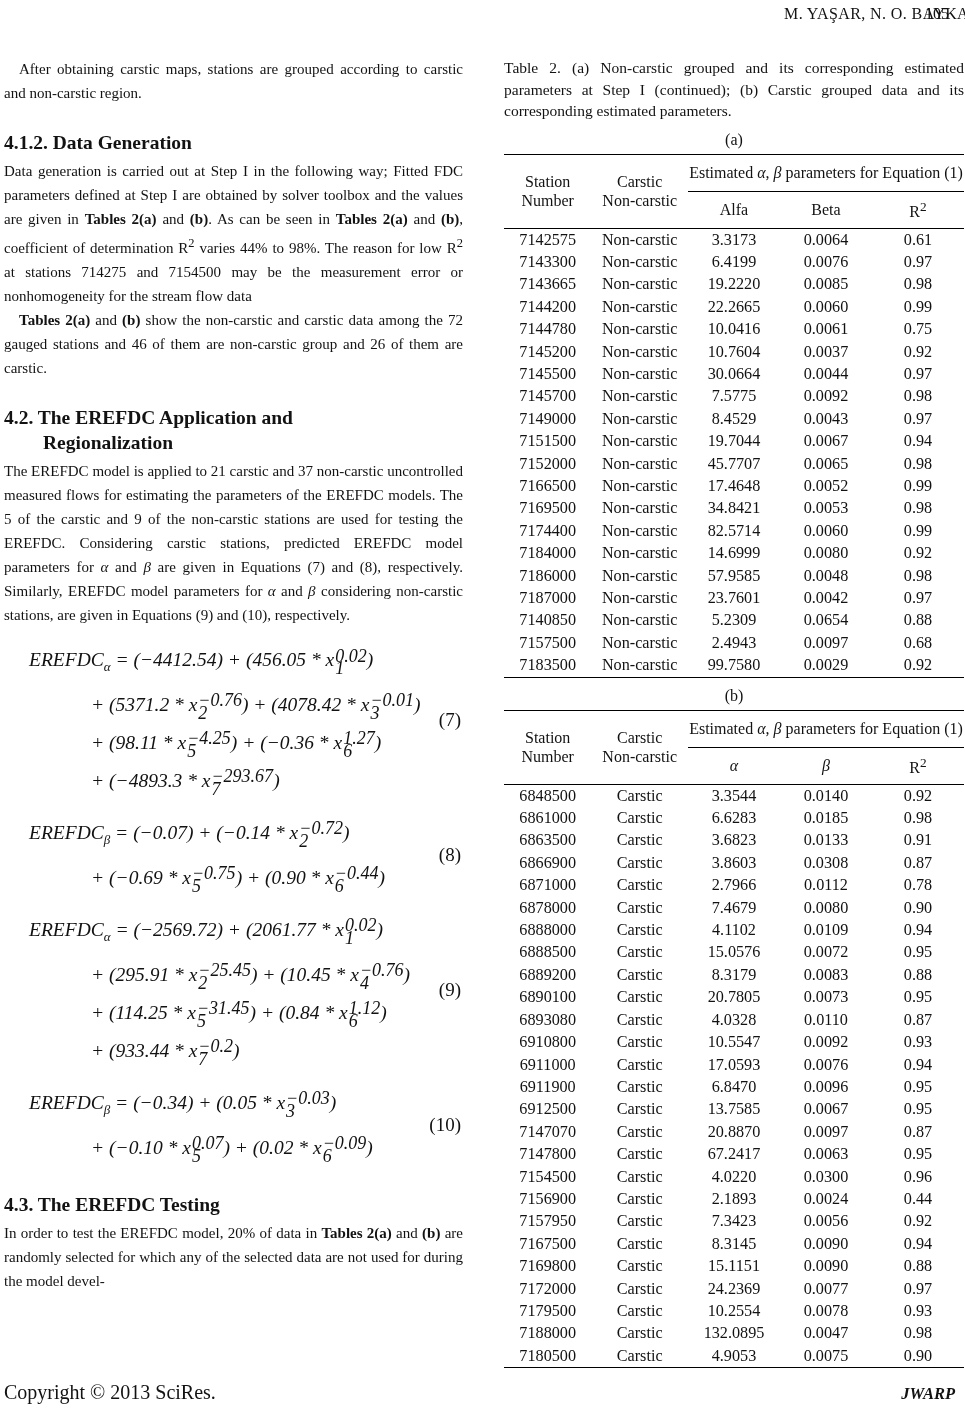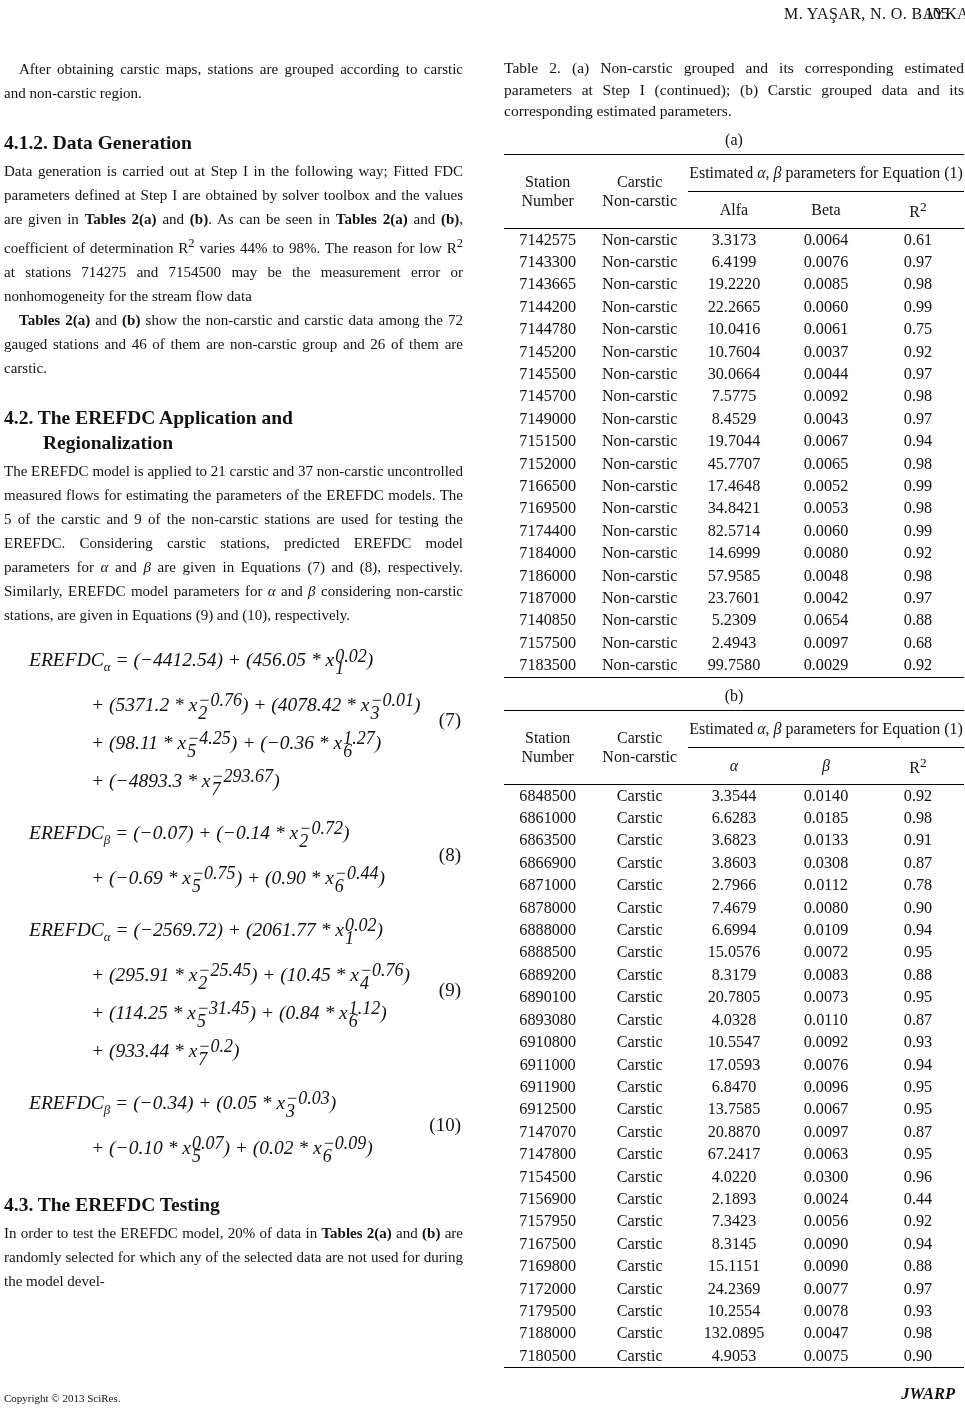--- a/index.html
+++ b/index.html
@@ -46,21 +46,21 @@
                font-size: 16px; }
   table.data thead th { font-weight: normal; border-bottom: 1px solid #000;
                vertical-align: middle; padding: 2px 0; line-height: 19px; height: 37px;
                text-align: center; font-size: 16px; }
   table.data th.pre { white-space: pre-line; }
   table.data td { text-align: center; padding: 0; height: 22.4px;
                line-height: 22.4px; font-size: 16.2px; }
   col.c1 { width: 19%; } col.c2 { width: 21%; }
   col.c3 { width: 20%; } col.c4 { width: 20%; } col.c5 { width: 20%; }
 
-  .foot-left  { position: absolute; left: 4px;  bottom: 10px; font-size: 11px; }
+  .foot-left  { position: absolute; left: 4px;  bottom: 10px; font-size: 20px; }
   .foot-right { position: absolute; right: 10px; bottom: 10px; font-size: 16.5px;
                 font-weight: bold; font-style: italic; }
 </style>
 </head>
 <body>
 
 <div>
 
   <div class="running-head">M. YAŞAR, N. O. BAYKAN</div>
   <div class="page-num">105</div>
@@ -341,21 +341,21 @@
           <tr>
             <td>6878000</td>
             <td>Carstic</td>
             <td>7.4679</td>
             <td>0.0080</td>
             <td>0.90</td>
           </tr>
           <tr>
             <td>6888000</td>
             <td>Carstic</td>
-            <td>6.6994</td>
+            <td>4.1102</td>
             <td>0.0109</td>
             <td>0.94</td>
           </tr>
           <tr>
             <td>6888500</td>
             <td>Carstic</td>
             <td>15.0576</td>
             <td>0.0072</td>
             <td>0.95</td>
           </tr>

